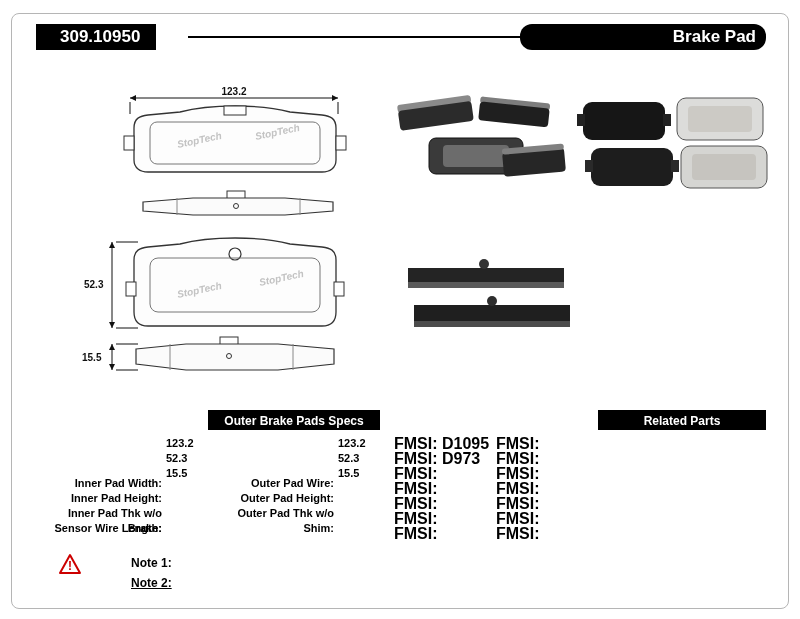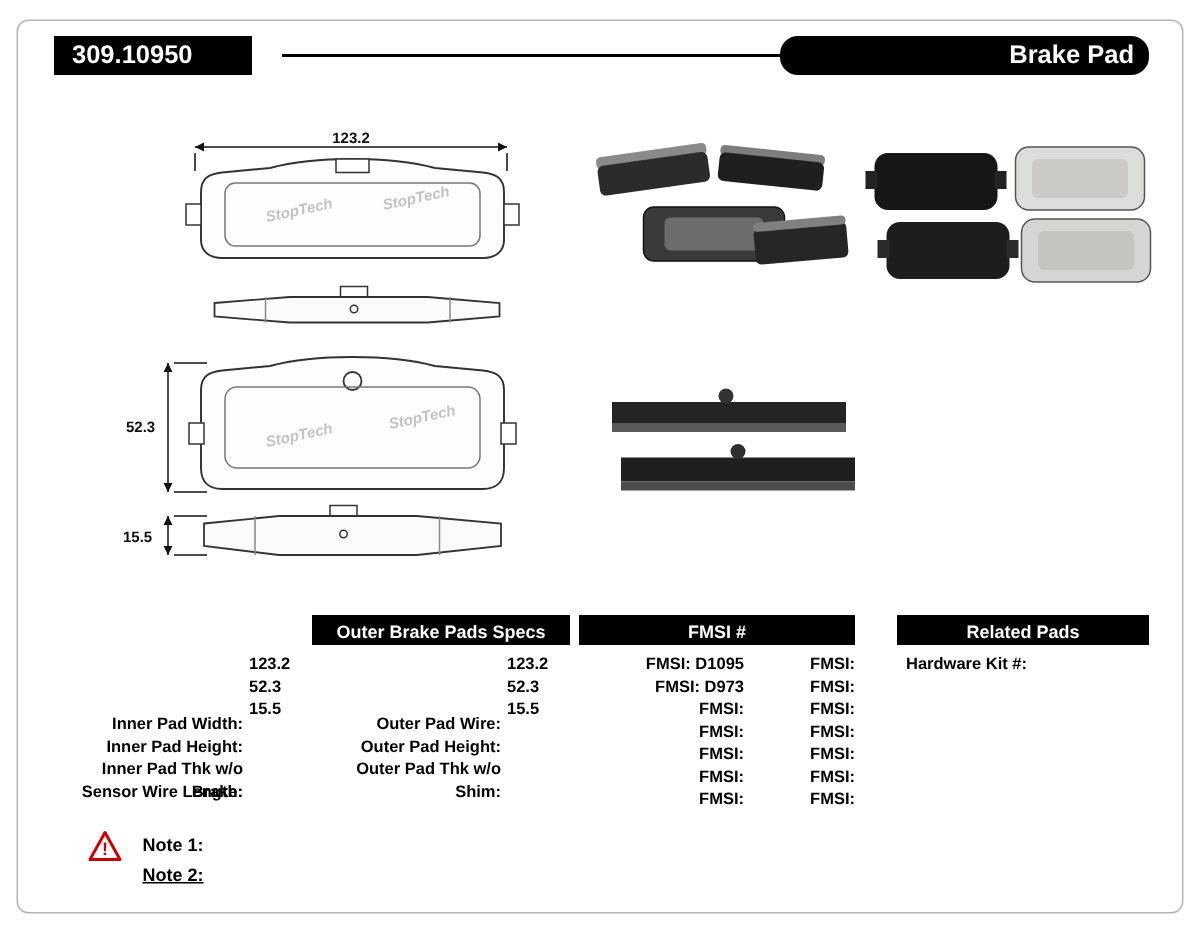--- a/index.html
+++ b/index.html
@@ -7,37 +7,37 @@
         font-family:"Liberation Sans",sans-serif;overflow:hidden;}
   .abs{position:absolute;}
   .frame{left:11px;top:13px;width:776px;height:594px;border:1px solid #b5b5b5;border-radius:8px;}
   .hdr-box{background:#000;color:#fff;font-weight:bold;font-size:17px;line-height:26px;height:26px;}
   .hdr-line{background:#000;height:2px;}
   .sec-hdr{background:#000;color:#fff;font-weight:bold;font-size:12px;text-align:center;
            line-height:20px;height:20px;border:1px solid #000;box-sizing:border-box;}
   .spec-row{display:flex;font-size:11px;line-height:15px;height:15px;}
   .spec-label{font-weight:bold;text-align:right;width:126px;flex:0 0 126px;margin-top:40px;}
   .spec-value{margin-left:4px;font-weight:bold;}
-  .fmsi-row{display:flex;font-size:11px;line-height:15px;height:15px;font-weight:bold;padding-left:8px;text-align:right;}
+  .fmsi-row{display:flex;font-size:16px;line-height:15px;height:15px;font-weight:bold;padding-left:8px;}
   .fmsi-left{width:102px;flex:0 0 102px;}
   .fmsi-right{flex:1;}
   .rel-row{font-size:11px;line-height:15px;font-weight:bold;padding-left:6px;}
-  .note{font-weight:bold;font-size:12px;line-height:16px;}
+  .note{font-weight:bold;font-size:12px;line-height:16px;margin-left:36px;}
   svg text.dim{font-family:"Liberation Sans",sans-serif;font-size:10px;font-weight:bold;fill:#111;}
   svg text.wm{font-family:"Liberation Sans",sans-serif;font-size:10px;font-style:italic;
               font-weight:bold;fill:#c3c3c3;}
 </style>
 </head>
 <body>
 
 <div id="page">
 
   <div class="abs frame"></div>
 
-  <div class="abs hdr-box" style="left:36px;top:24px;width:132px;padding-left:12px;box-sizing:border-box;">
+  <div class="abs hdr-box" style="left:36px;top:24px;width:120px;padding-left:24px;box-sizing:border-box;">
     <span>309.10950</span>
   </div>
   <div class="abs hdr-line" style="left:188px;top:36px;width:332px;"></div>
   <div class="abs hdr-box" style="left:520px;top:24px;width:246px;text-align:right;padding-right:10px;box-sizing:border-box;border-radius:12px;">
     <span>Brake Pad</span>
   </div>
 
   <svg class="abs" style="left:118px;top:86px;" width="232" height="102" viewBox="0 0 232 102">
     <line x1="12" y1="12" x2="220" y2="12" stroke="#111" stroke-width="1"></line>
     <polygon points="12,12 18,9 18,15" fill="#111"></polygon>
@@ -129,25 +129,22 @@
     <rect x="12" y="32" width="156" height="6" fill="#5a5a5a"></rect>
     <circle cx="88" cy="14" r="5" fill="#333"></circle>
     <path d="M18,55 L174,55 L174,71 L18,71 Z" fill="#1f1f1f"></path>
     <rect x="18" y="71" width="156" height="6" fill="#4c4c4c"></rect>
     <circle cx="96" cy="51" r="5" fill="#2e2e2e"></circle>
   </svg>
 
   <div class="abs sec-hdr" style="left:208px;top:410px;width:172px;">
     <span>Outer Brake Pads Specs</span>
   </div>
-  <div class="abs sec-hdr" style="left:386px;top:410px;width:184px;">
-    <span>FMSI #</span>
-  </div>
   <div class="abs sec-hdr" style="left:598px;top:410px;width:168px;">
-    <span>Related Pads</span>
+    <span>Related Parts</span>
   </div>
 
   <div class="abs" style="left:36px;top:436px;width:172px;">
     <div class="spec-row">
       <span class="spec-label">Inner Pad Width:</span>
       <span class="spec-value">123.2</span>
     </div>
     <div class="spec-row">
       <span class="spec-label">Inner Pad Height:</span>
       <span class="spec-value">52.3</span>
@@ -201,26 +198,20 @@
     <div class="fmsi-row">
       <span class="fmsi-left">FMSI:</span>
       <span class="fmsi-right">FMSI:</span>
     </div>
     <div class="fmsi-row">
       <span class="fmsi-left">FMSI:</span>
       <span class="fmsi-right">FMSI:</span>
     </div>
   </div>
 
-  <div class="abs" style="left:598px;top:436px;width:168px;">
-    <div class="rel-row">
-      <span>Hardware Kit #:</span>
-      <span></span>
-    </div>
-  </div>
 
   <svg class="abs" style="left:58px;top:553px;" width="24" height="22" viewBox="0 0 24 22">
     <polygon points="12,2 22,20 2,20" fill="none" stroke="#cc0000" stroke-width="2" stroke-linejoin="round"></polygon>
     <text x="12" y="17" text-anchor="middle" style="font-family:'Liberation Sans',sans-serif;font-size:12px;font-weight:bold;fill:#cc0000;">!</text>
   </svg>
   <div class="abs note" style="left:95px;top:555px;">Note 1:</div>
   <div class="abs note" style="left:95px;top:575px;text-decoration:underline;">Note 2:</div>
 
 </div>
 

